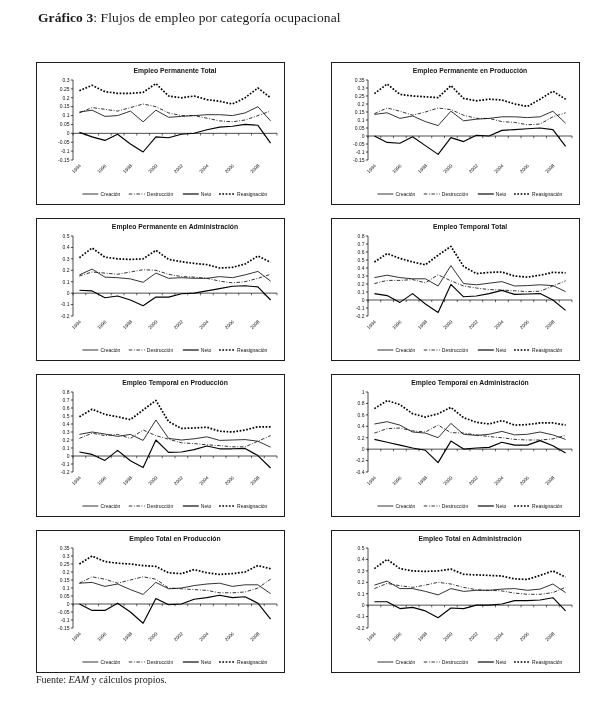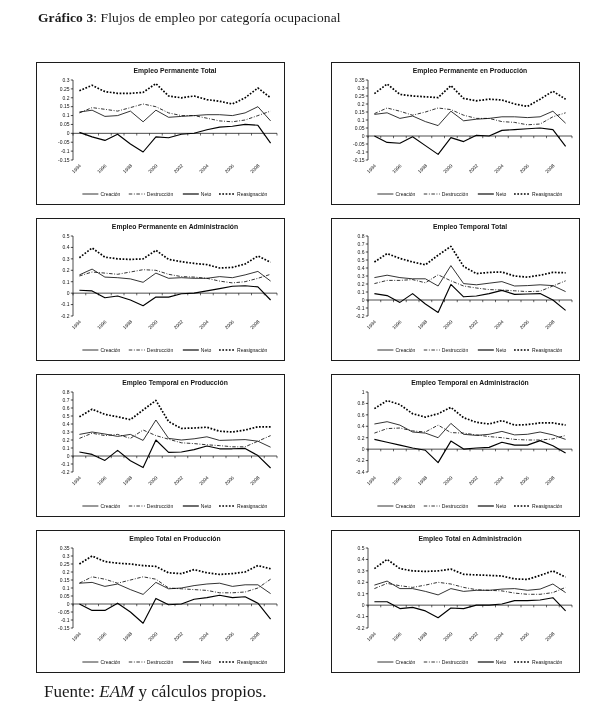--- a/index.html
+++ b/index.html
@@ -3,21 +3,21 @@
 <meta charset="utf-8">
 <style>
   html,body{margin:0;padding:0;background:#ffffff;}
   .page{position:relative;width:601px;height:702px;background:#ffffff;font-family:"Liberation Serif",serif;color:#1a1a1a;overflow:hidden;}
   .fig-title{position:absolute;left:38px;top:10px;margin:0;font-size:13.5px;font-weight:normal;letter-spacing:0.1px;}
   .fig-title .bold{font-weight:bold;}
   .grid{position:absolute;left:36px;top:62px;display:grid;grid-template-columns:249px 249px;column-gap:46px;row-gap:13px;}
   .chartbox{margin:0;width:247px;height:141px;border:1px solid #1c1c1c;background:#ffffff;}
   .chartbox svg{display:block;overflow:visible;}
   svg text{font-family:"Liberation Sans",sans-serif;fill:#141414;}
-  .source{position:absolute;left:36px;top:674px;margin:8px;font-size:17px;}
+  .source{position:absolute;left:36px;top:674px;margin:0;font-size:10px;}
   .source em{font-style:italic;}
 </style>
 </head>
 <body>
 
 <div class="page">
   <h1 class="fig-title"><span class="bold">Gráfico 3</span><span>: Flujos de empleo por categoría ocupacional</span></h1>
 
   <div class="grid">
     <figure class="chartbox">

